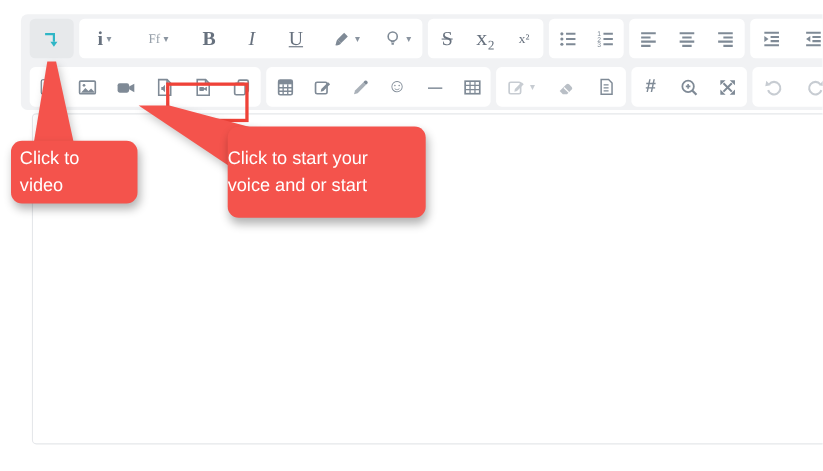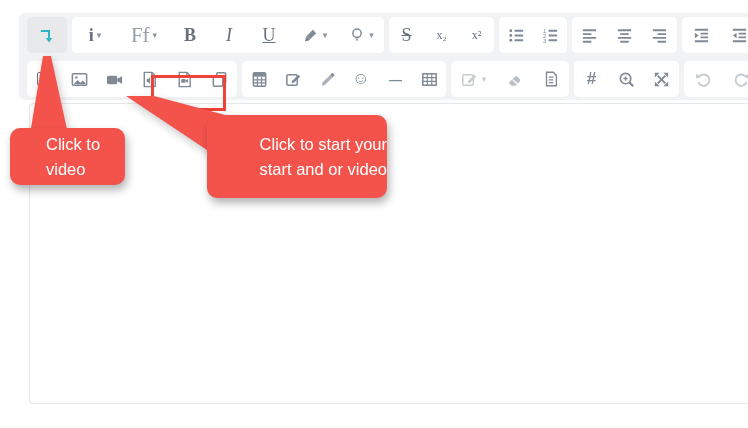--- a/index.html
+++ b/index.html
@@ -28,21 +28,21 @@
   .btn .caret { font-size:9px; color:#8a94a0; line-height:1; }
   .btn.disabled { color:#c7ccd2; }
   .w34{width:34px}.w35{width:35px}.w36{width:36px}.w38{width:38px}
   .w40{width:40px}.w42{width:42px}.w44{width:44px}.w46{width:46px}
   .w48{width:48px}.w52{width:52px}
   .g-serif  { font-family:"Liberation Serif", serif; font-size:18px; }
   .g-bold   { font-weight:bold; }
   .g-italic { font-style:italic; }
   .g-under  { text-decoration:underline; }
   .g-strike { text-decoration:line-through; }
-  .g-light  { color:#97a0aa; font-size:21px; }
+  .g-light  { color:#97a0aa; font-size:12px; }
   .g-hash   { font-size:17px; font-weight:bold; color:#7f8a96; }
   .g-smiley { font-size:17px; color:#7f8a96; }
   .g-minus  { font-size:13px; font-weight:bold; color:#7f8a96; letter-spacing:-1px; }
   .icon { display:block; }
   .word-box {
     width:16px; height:14px; border:1.5px solid #6d7884; border-radius:2px;
     display:flex; align-items:center; justify-content:center;
     font-family:"Liberation Serif", serif; font-size:10px; font-weight:bold; color:#59646f;
   }
   
@@ -57,22 +57,22 @@
   }
   
   .tails { position:absolute; left:0; top:0; z-index:8; pointer-events:none;
            filter:drop-shadow(2px 4px 4px rgba(0,0,0,0.22)); }
   .callout {
     position:absolute; z-index:9; background:#f4534c; color:#ffffff;
     border-radius:10px; box-shadow:2px 5px 9px rgba(0,0,0,0.30);
     display:flex; flex-direction:column; justify-content:center;
     font-size:16.5px; line-height:25px;
   }
-  .callout.c1 { left:10px; top:128px; width:115px; height:57px; padding-left:36px; }
-  .callout.c2 { left:207px; top:115px; width:180px; height:83px; text-align:right; }
+  .callout.c1 { left:10px; top:128px; width:115px; height:57px; padding-left:8px; }
+  .callout.c2 { left:207px; top:115px; width:180px; height:83px; text-align:left; }
 </style>
 </head>
 <body>
 
 <div class="page">
 
   <div class="toolbar">
 
     <div class="tb-row r1">
       <div class="grp gray">
@@ -116,21 +116,21 @@
           </svg>
           <span class="caret">▾</span>
         </div>
       </div>
 
       <div class="grp">
         <div class="btn w35">
           <span class="g-serif g-strike">S</span>
         </div>
         <div class="btn w35">
-          <span class="g-serif" style="font-size:12px">x₂</span>
+          <span class="g-serif" style="font-size:20px">x₂</span>
         </div>
         <div class="btn w35">
           <span class="g-serif" style="font-size:12px">x²</span>
         </div>
       </div>
 
       <div class="grp">
         <div class="btn w34">
           <svg class="icon" width="19" height="19" viewBox="0 0 20 20">
             <circle cx="4" cy="5" r="1.5" fill="#7f8a96"></circle>
@@ -327,16 +327,16 @@
     <polygon points="43,56 51,56 68,134 30,134" fill="#f4534c"></polygon>
     <polygon points="126,96 154,96 244,120 210,152" fill="#f4534c"></polygon>
   </svg>
 
   <div class="callout c1">
     <span>Click to</span>
     <span>video</span>
   </div>
   <div class="callout c2">
     <span>Click to start your</span>
-    <span>start and or video</span>
+    <span>voice and or start</span>
   </div>
 
 </div>
 
 </body></html>

